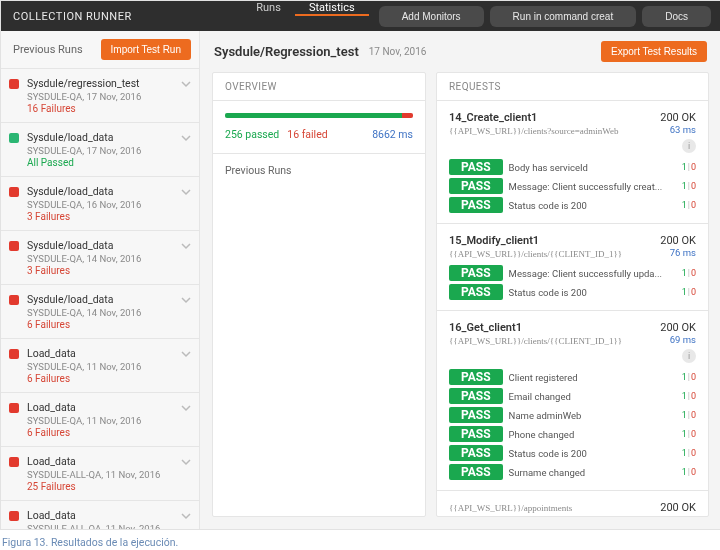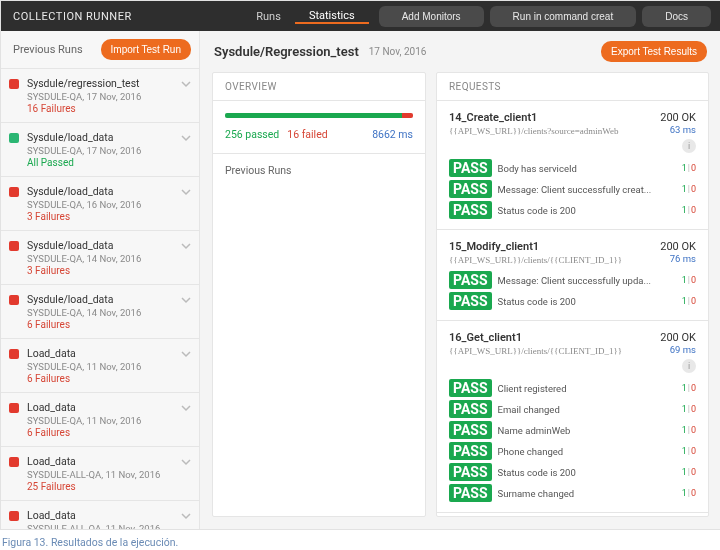--- a/index.html
+++ b/index.html
@@ -14,30 +14,30 @@
     --dark:#2e2e2e;
     --green:#1aa84f;
     --red:#d64636;
     --blue:#3f73c4;
     --chip-green:#1aa84f;
   }
   html,body{margin:0;padding:0;font-family:-apple-system,BlinkMacSystemFont,"Segoe UI",Roboto,Arial,sans-serif;font-size:11px;color:var(--text);background:#ffffff;}
   .app{width:720px;height:528px;position:relative;background:var(--bg);overflow:hidden;border:1px solid #e2e2e2;}
   .topbar{height:30px;background:var(--dark);display:flex;align-items:center;color:#e8e8e8;}
   .brand{font-weight:400;font-size:11px;letter-spacing:.5px;padding:0 12px;}
-  .tabs{margin-left:auto;display:flex;align-items:center;height:100%;}
+  .tabs{margin-left:auto;display:flex;align-items:flex-start;height:100%;}
   .tabs .tab{padding:0 14px;display:flex;align-items:center;color:#cfcfcf;font-size:11px;cursor:pointer;}
   .tabs .tab.active{color:#fff;border-bottom:2px solid var(--orange);}
   .top-buttons{display:flex;align-items:center;gap:6px;padding:0 10px;}
   .btn-dark{background:#4a4a4a;color:#e8e8e8;border:0;border-radius:6px;padding:5px 23px;font-size:10px;cursor:pointer;}
   .body{display:flex;height:498px;}
   .sidebar{width:198px;background:#f7f7f7;border-right:1px solid var(--border);display:flex;flex-direction:column;}
   .side-head{display:flex;align-items:center;justify-content:space-between;padding:8px 8px 8px 12px;border-bottom:1px solid var(--border);}
   .side-title{font-size:11px;color:#666;}
-  .btn-orange{background:var(--orange);color:#fff;border:0;border-radius:10px;padding:5px 10px;font-size:10px;cursor:pointer;}
+  .btn-orange{background:var(--orange);color:#fff;border:0;border-radius:3px;padding:5px 10px;font-size:10px;cursor:pointer;}
   .runs-list{overflow-y:auto;flex:1;}
   .run-item{display:flex;align-items:flex-start;padding:8px 10px 8px 8px;border-bottom:1px solid var(--border);gap:8px;position:relative;cursor:pointer;}
   .dot{width:10px;height:10px;border-radius:2px;margin-top:2px;flex-shrink:0;}
   .dot.red{background:#e23a2e;}
   .dot.green{background:#2bb673;}
   .run-texts{display:flex;flex-direction:column;gap:1px;min-width:0;}
   .run-name{font-size:10.5px;color:#333;white-space:nowrap;overflow:hidden;text-overflow:ellipsis;}
   .run-meta{font-size:9.5px;color:var(--muted);}
   .run-status{font-size:10px;}
   .run-status.fail{color:var(--red);}
@@ -66,21 +66,21 @@
   .req{padding:10px 12px;border-bottom:1px solid var(--border);}
   .req-top{display:flex;align-items:flex-start;}
   .req-name{font-size:11px;font-weight:600;color:#333;}
   .req-url{font-size:9px;color:var(--muted);margin-top:2px;max-width:210px;white-space:nowrap;overflow:hidden;text-overflow:ellipsis;font-family:Liberation Serif, serif;}
   .req-right{margin-left:auto;text-align:right;}
   .req-status{font-size:11px;color:#333;}
   .req-ms{font-size:9.5px;color:var(--blue);}
   .info-dot{width:14px;height:14px;border-radius:50%;background:#e8e8e8;color:#999;display:inline-flex;align-items:center;justify-content:center;font-size:9px;margin-top:4px;cursor:pointer;}
   .asserts{margin-top:6px;display:flex;flex-direction:column;gap:3px;}
   .assert{display:flex;align-items:center;gap:6px;}
-  .chip{font-size:14px;font-weight:700;color:#fff;background:var(--chip-green);border-radius:2px;padding:1px 4px;}
+  .chip{font-size:12px;font-weight:700;color:#fff;background:var(--chip-green);border-radius:2px;padding:1px 12px;}
   .assert-msg{font-size:9.5px;color:#555;flex:1;white-space:nowrap;overflow:hidden;text-overflow:ellipsis;}
   .assert-count{font-size:9px;}
   .assert-count .g{color:var(--green);}
   .assert-count .sep{color:#bbb;margin:0 1px;}
   .assert-count .r{color:var(--red);}
   .caption{font-size:10.5px;color:#6a8bb5;padding:6px 2px 0 2px;}
   ::-webkit-scrollbar{width:8px;}
   ::-webkit-scrollbar-thumb{background:#cfcfcf;border-radius:4px;}
   ::-webkit-scrollbar-track{background:#eee;}
   svg.chev-down{width:10px;height:10px;}

